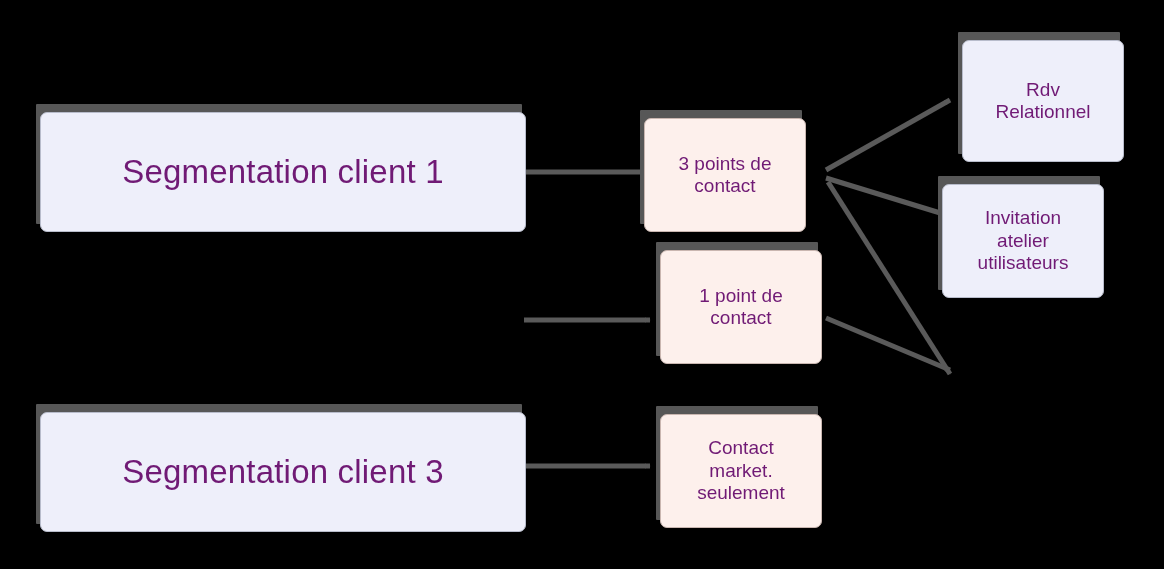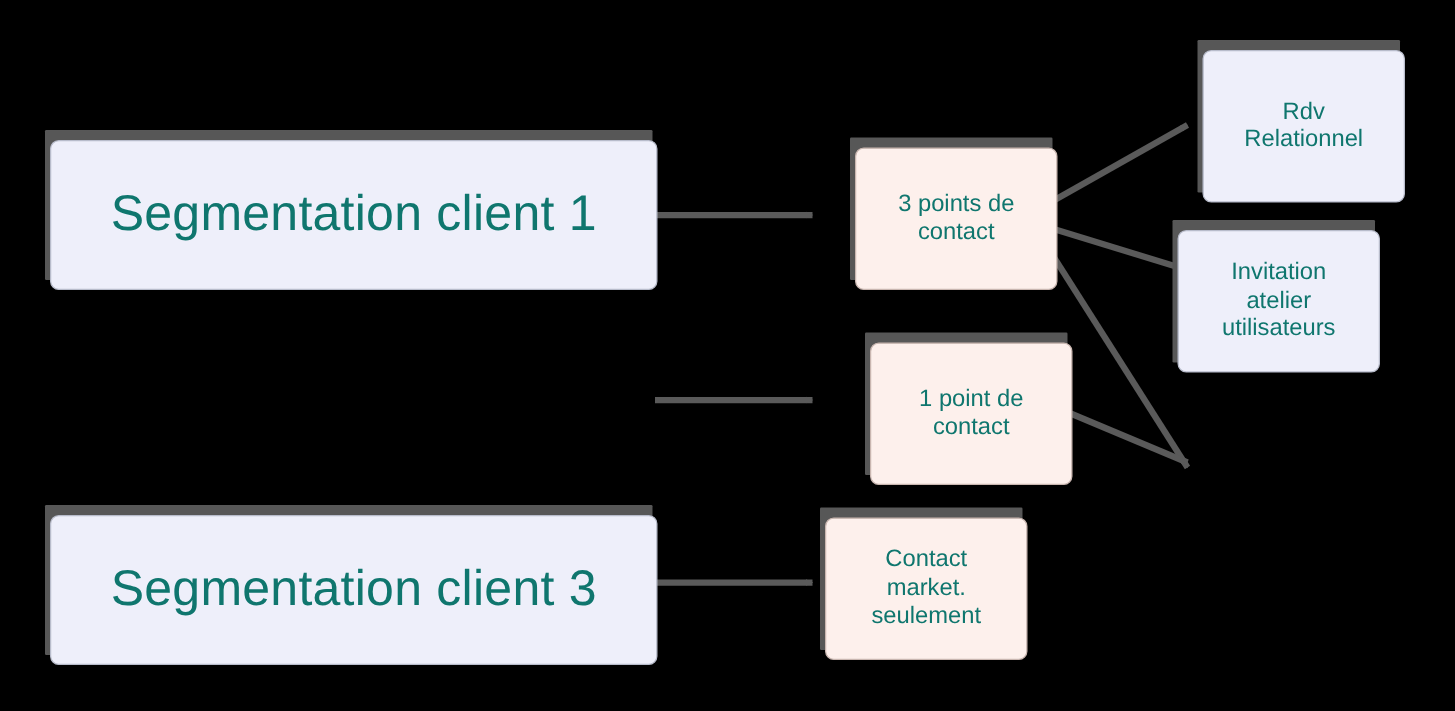--- a/index.html
+++ b/index.html
@@ -43,34 +43,34 @@
     top: 8px;
     width: 100%;
     height: 100%;
     box-sizing: border-box;
     border-radius: 7px;
     border: 1px solid #9aa0b4;
     display: flex;
     align-items: center;
     justify-content: center;
     text-align: center;
-    color: #0f766e;
+    color: #701a75;
     line-height: 1.18;
     white-space: pre-line;
     padding: 2px 6px;
   }
   .node.lav .body {
     background: #eeeffa;
     border-color: #b8bccb;
   }
   .node.pink .body {
     background: #fdf0ec;
     border-color: #c9b6b0;
   }
-  .seg .body  { font-size: 40px; letter-spacing: .2px; }
+  .seg .body  { font-size: 33px; letter-spacing: .2px; }
   .mid .body  { font-size: 19px; }
   .out .body  { font-size: 19px; }
 </style>
 </head>
 <body>
 
 <div id="canvas">
 
   <svg id="edges" viewBox="0 0 1164 569" width="1164" height="569" xmlns="http://www.w3.org/2000/svg">
     <defs>
@@ -94,27 +94,27 @@
     <div class="shadow"></div>
     <div class="body">Segmentation client 1</div>
   </div>
 
 
   <div class="node lav seg" style="left:36px; top:404px; width:486px; height:120px;">
     <div class="shadow"></div>
     <div class="body">Segmentation client 3</div>
   </div>
 
-  <div class="node pink mid" style="left:680px; top:110px; width:162px; height:114px;">
+  <div class="node pink mid" style="left:640px; top:110px; width:162px; height:114px;">
     <div class="shadow"></div>
     <div class="body">3 points de
 contact</div>
   </div>
 
-  <div class="node pink mid" style="left:656px; top:266px; width:162px; height:114px;margin-left:36px;">
+  <div class="node pink mid" style="left:656px; top:242px; width:162px; height:114px;">
     <div class="shadow"></div>
     <div class="body">1 point de
 contact</div>
   </div>
 
   <div class="node pink mid" style="left:656px; top:406px; width:162px; height:114px;">
     <div class="shadow"></div>
     <div class="body">Contact
 market.
 seulement</div>

